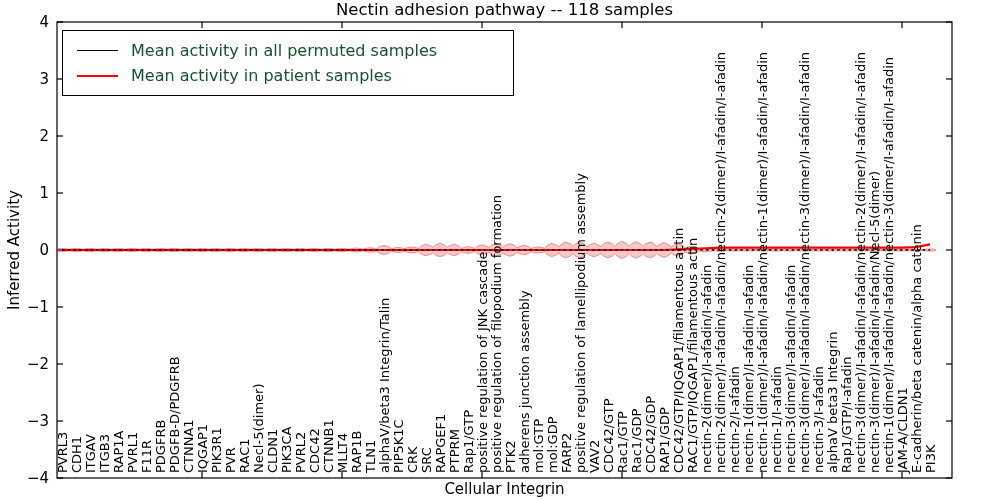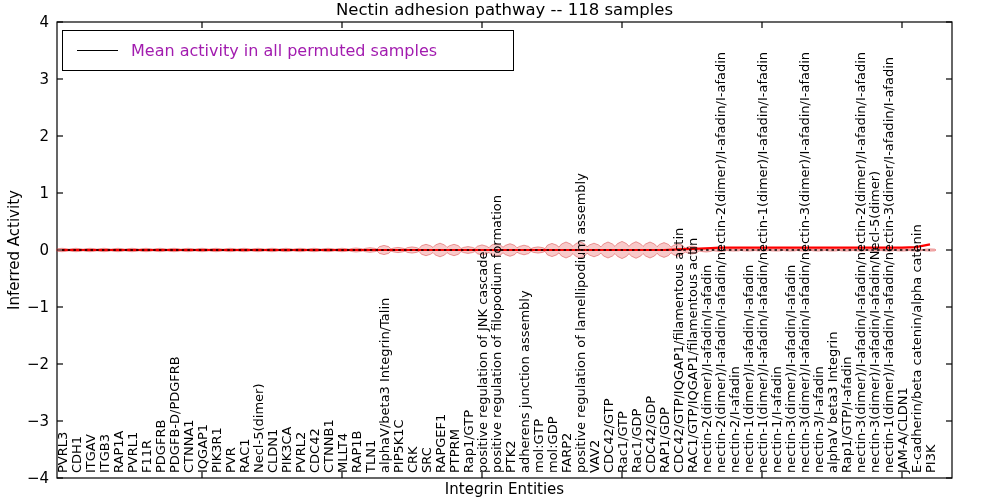--- a/index.html
+++ b/index.html
@@ -9,21 +9,21 @@
   .title{position:absolute;left:57px;top:0px;width:895px;text-align:center;
          font-size:16.5px;color:#000;}
   .xlabel{position:absolute;left:57px;top:480px;width:895px;text-align:center;
           font-size:15px;color:#000;}
   .ylabel{position:absolute;left:14px;top:250px;white-space:nowrap;font-size:15px;color:#000;
           transform:translate(-50%,-50%) rotate(-90deg);}
   .legend{position:absolute;left:62px;top:30px;width:452px;background:#ffffff;
           border:1.6px solid #000;box-sizing:border-box;padding:7px 0 7px 14px;}
   .legend-row{display:flex;align-items:center;height:25px;}
   .legend-line{display:inline-block;width:41px;height:0;margin-right:13px;}
-  .legend-label{font-size:16px;color:#a21caf;white-space:nowrap;}
+  .legend-label{font-size:16px;color:#14532d;white-space:nowrap;}
 </style>
 </head>
 <body>
 
 <div id="figure">
   <svg id="plot-svg" width="1000" height="500">
       <rect x="57" y="22" width="895" height="456" fill="none" stroke="#000000" stroke-width="1.2"></rect>
       <line x1="57" y1="22" x2="63" y2="22" stroke="#000" stroke-width="1.2"></line>
       <line x1="946" y1="22" x2="952" y2="22" stroke="#000" stroke-width="1.2"></line>
       <text x="49" y="27" text-anchor="end" font-size="15px" fill="#000">4</text>
@@ -125,20 +125,24 @@
       <text transform="translate(850.5,473) rotate(-90)" font-size="13px" fill="#000">Rap1/GTP/I-afadin</text>
       <text transform="translate(864.5,473) rotate(-90)" font-size="13px" fill="#000">nectin-3(dimer)/I-afadin/I-afadin/nectin-2(dimer)/I-afadin/I-afadin</text>
       <text transform="translate(878.5,473) rotate(-90)" font-size="13px" fill="#000">nectin-3(dimer)/I-afadin/I-afadin/Necl-5(dimer)</text>
       <text transform="translate(892.5,473) rotate(-90)" font-size="13px" fill="#000">nectin-1(dimer)/I-afadin/I-afadin/nectin-3(dimer/I-afadin/I-afadin</text>
       <text transform="translate(906.5,473) rotate(-90)" font-size="13px" fill="#000">JAM-A/CLDN1</text>
       <text transform="translate(920.5,473) rotate(-90)" font-size="13px" fill="#000">E-cadherin/beta catenin/alpha catenin</text>
       <text transform="translate(934.5,473) rotate(-90)" font-size="13px" fill="#000">PI3K</text>
     </svg>
   <div class="title">Nectin adhesion pathway -- 118 samples</div>
   <div class="ylabel">Inferred Activity</div>
-  <div class="xlabel">Integrin Entities</div>
+  <div class="xlabel">Cellular Integrin</div>
   <div class="legend">
     <div class="legend-row">
       <span class="legend-line" style="border-top: 1.5px solid rgb(0, 0, 0);"></span>
       <span class="legend-label">Mean activity in all permuted samples</span>
     </div>
+    <div class="legend-row">
+      <span class="legend-line" style="border-top: 2px solid rgb(255, 0, 0);"></span>
+      <span class="legend-label">Mean activity in patient samples</span>
+    </div>
   </div>
 </div>
 
 </body></html>

